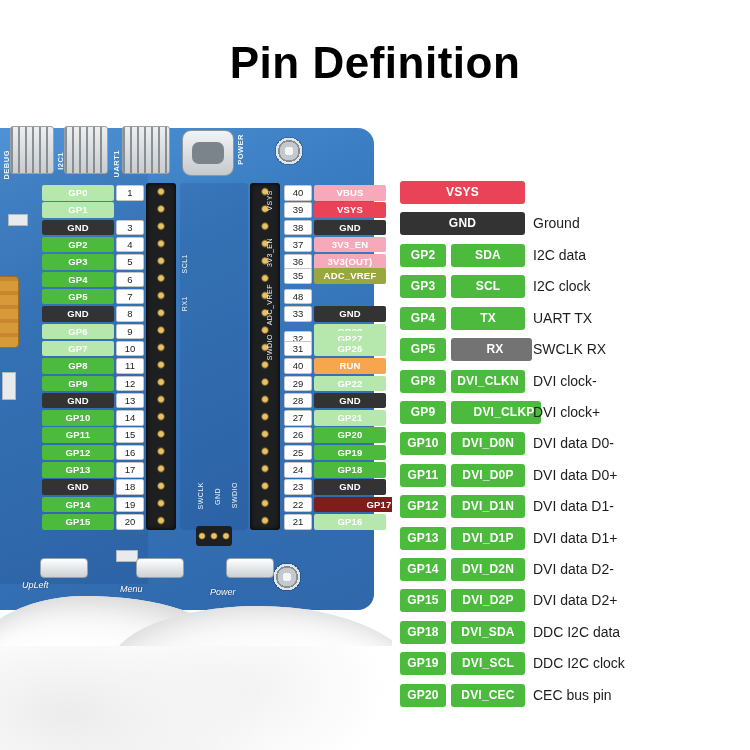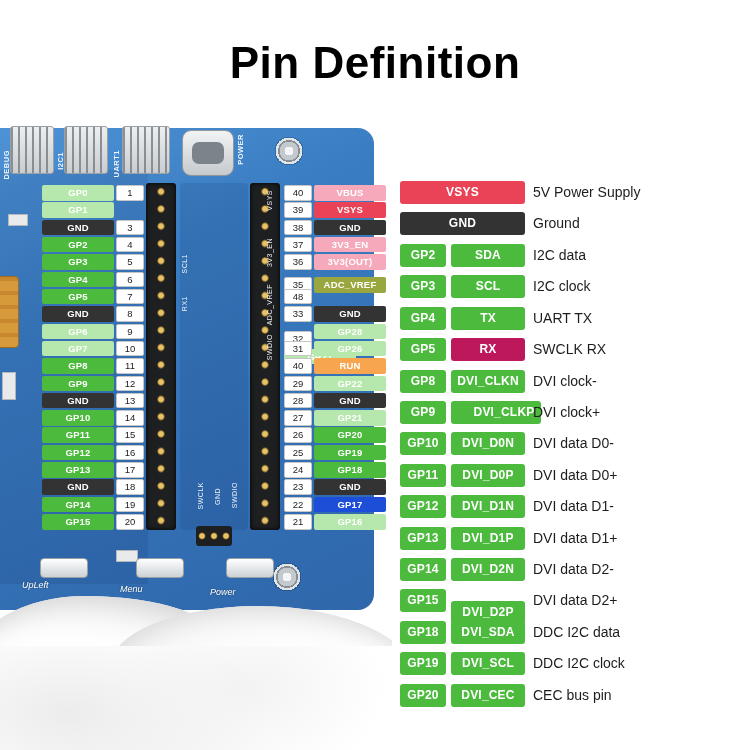--- a/index.html
+++ b/index.html
@@ -227,33 +227,33 @@
           <span class="pin-badge" style="background: rgb(51, 51, 51);">GND</span>
         </div>
         <div class="pin-row" style="top: 51.96px;">
           <span class="pin-num">37</span>
           <span class="pin-badge" style="background: rgb(245, 169, 186);">3V3_EN</span>
         </div>
         <div class="pin-row" style="top: 69.28px;">
           <span class="pin-num">36</span>
           <span class="pin-badge" style="background: rgb(245, 169, 186);">3V3(OUT)</span>
         </div>
-        <div class="pin-row" style="top: 92px;">
+        <div class="pin-row" style="top: 83px;">
           <span class="pin-num">35</span>
           <span class="pin-badge" style="background: rgb(154, 166, 62);">ADC_VREF</span>
         </div>
         <div class="pin-row" style="top: 103.92px;">
           <span class="pin-num">48</span>
           <span class="pin-badge" style="background: rgb(182, 231, 172); margin-top: 35px;">GP28</span>
         </div>
         <div class="pin-row" style="top: 121.24px;">
           <span class="pin-num">33</span>
           <span class="pin-badge" style="background: rgb(51, 51, 51);">GND</span>
         </div>
-        <div class="pin-row" style="top: 146px; flex-direction: column;">
+        <div class="pin-row" style="top: 146px;">
           <span class="pin-num">32</span>
           <span class="pin-badge" style="background: rgb(182, 231, 172);">GP27</span>
         </div>
         <div class="pin-row" style="top: 155.88px;">
           <span class="pin-num">31</span>
           <span class="pin-badge" style="background: rgb(182, 231, 172);">GP26</span>
         </div>
         <div class="pin-row" style="top: 173.2px;">
           <span class="pin-num">40</span>
           <span class="pin-badge" style="background: rgb(247, 165, 78);">RUN</span>
@@ -281,33 +281,32 @@
         <div class="pin-row" style="top: 277.12px;">
           <span class="pin-num">24</span>
           <span class="pin-badge" style="background: rgb(76, 186, 61);">GP18</span>
         </div>
         <div class="pin-row" style="top: 294.44px;">
           <span class="pin-num">23</span>
           <span class="pin-badge" style="background: rgb(51, 51, 51);">GND</span>
         </div>
         <div class="pin-row" style="top: 311.76px;">
           <span class="pin-num">22</span>
-          <span class="pin-badge" style="background: #1d4ed8;">GP17</span>
+          <span class="pin-badge" style="background: #7f1d1d; padding-left: 29px;">GP17</span>
         </div>
         <div class="pin-row" style="top: 329.08px;">
           <span class="pin-num">21</span>
           <span class="pin-badge" style="background: rgb(182, 231, 172);">GP16</span>
         </div>
       </div>
   </div>
 
   <div id="legend">
       <div class="legend-row" style="top: 0px;">
         <span class="legend-badge wide" style="background: rgb(234, 66, 86);">VSYS</span>
-        <span class="legend-desc">5V Power Supply</span>
       </div>
       <div class="legend-row" style="top: 31.42px;">
         <span class="legend-badge wide" style="background: rgb(51, 51, 51);">GND</span>
         <span class="legend-desc">Ground</span>
       </div>
       <div class="legend-row" style="top: 62.84px;">
         <span class="legend-badge b1" style="background: rgb(76, 186, 61);">GP2</span>
         <span class="legend-badge b2" style="background: rgb(76, 186, 61);">SDA</span>
         <span class="legend-desc">I2C data</span>
       </div>
@@ -316,21 +315,21 @@
         <span class="legend-badge b2" style="background: rgb(76, 186, 61);">SCL</span>
         <span class="legend-desc">I2C clock</span>
       </div>
       <div class="legend-row" style="top: 125.68px;">
         <span class="legend-badge b1" style="background: rgb(76, 186, 61);">GP4</span>
         <span class="legend-badge b2" style="background: rgb(76, 186, 61);">TX</span>
         <span class="legend-desc">UART TX</span>
       </div>
       <div class="legend-row" style="top: 157.1px;">
         <span class="legend-badge b1" style="background: rgb(76, 186, 61);">GP5</span>
-        <span class="legend-badge b2" style="background: #be185d;">RX</span>
+        <span class="legend-badge b2" style="background: #737373; padding-left: 7px;">RX</span>
         <span class="legend-desc">SWCLK RX</span>
       </div>
       <div class="legend-row" style="top: 188.52px;">
         <span class="legend-badge b1" style="background: rgb(76, 186, 61);">GP8</span>
         <span class="legend-badge b2" style="background: rgb(76, 186, 61);">DVI_CLKN</span>
         <span class="legend-desc">DVI clock-</span>
       </div>
       <div class="legend-row" style="top: 219.94px;">
         <span class="legend-badge b1" style="background: rgb(76, 186, 61);">GP9</span>
         <span class="legend-badge b2" style="background: rgb(76, 186, 61); padding-left: 16px;">DVI_CLKP</span>
@@ -356,21 +355,21 @@
         <span class="legend-badge b2" style="background: rgb(76, 186, 61);">DVI_D1P</span>
         <span class="legend-desc">DVI data D1+</span>
       </div>
       <div class="legend-row" style="top: 377.04px;">
         <span class="legend-badge b1" style="background: rgb(76, 186, 61);">GP14</span>
         <span class="legend-badge b2" style="background: rgb(76, 186, 61);">DVI_D2N</span>
         <span class="legend-desc">DVI data D2-</span>
       </div>
       <div class="legend-row" style="top: 408.46px;">
         <span class="legend-badge b1" style="background: rgb(76, 186, 61);">GP15</span>
-        <span class="legend-badge b2" style="background: rgb(76, 186, 61); margin-top: 12px;">DVI_D2P</span>
+        <span class="legend-badge b2" style="background: rgb(76, 186, 61);">DVI_D2P</span>
         <span class="legend-desc">DVI data D2+</span>
       </div>
       <div class="legend-row" style="top: 439.88px;">
         <span class="legend-badge b1" style="background: rgb(76, 186, 61);">GP18</span>
         <span class="legend-badge b2" style="background: rgb(76, 186, 61);">DVI_SDA</span>
         <span class="legend-desc">DDC I2C data</span>
       </div>
       <div class="legend-row" style="top: 471.3px;">
         <span class="legend-badge b1" style="background: rgb(76, 186, 61);">GP19</span>
         <span class="legend-badge b2" style="background: rgb(76, 186, 61);">DVI_SCL</span>

